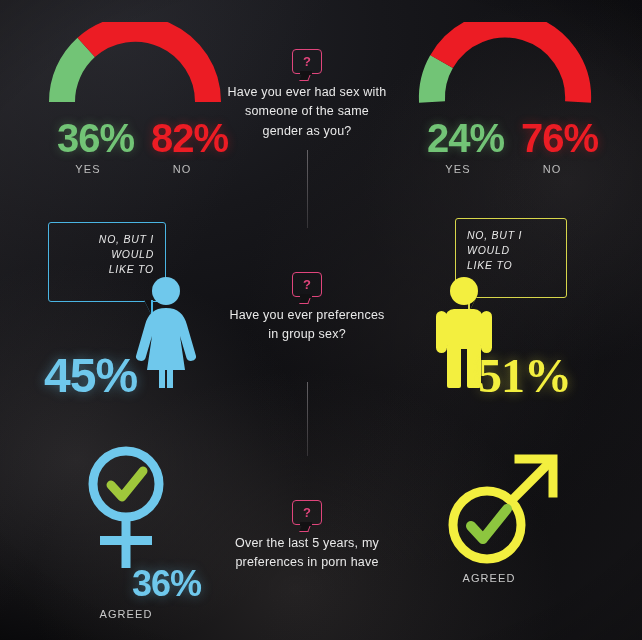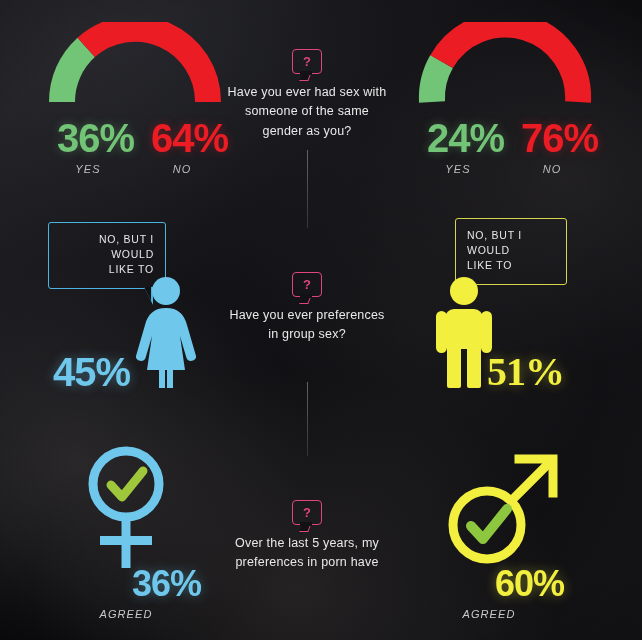--- a/index.html
+++ b/index.html
@@ -41,21 +41,20 @@
   .pct{
     font-weight:bold;
     letter-spacing:-1px;
     line-height:1;
     text-align:right;
   }
   .sub{
     font-size:11px;
     letter-spacing:1.1px;
     color:#c9c9c9;
-    font-style:italic;
   }
 
   
   .gauge-block{position:absolute;}
   .gauge-figs{
     position:relative;
     display:flex;
     justify-content:space-between;
     margin-top:4px;
   }
@@ -115,21 +114,22 @@
     position:absolute;
     width:1px;
     background:linear-gradient(to bottom, rgba(150,146,150,.62), rgba(120,116,120,.30));
   }
 
   
   .speech{
     position:absolute;
     box-sizing:border-box;
     border-radius:3px;
-    padding:9px 11px 10px 11px;
+    padding:9px 11px 23px 11px;
+    font-style:italic;
   }
   .speech .stext{
     font-size:10.5px;
     letter-spacing:.75px;
     line-height:1.45;
     color:#e7e7e7;
   }
   .speech.blue{border:1.6px solid #4ab5e3;}
   .speech.blue .stext{text-align:right;}
   .speech.yellow{border:1.6px solid #d7d64a;}
@@ -163,24 +163,23 @@
     width:0;height:0;
     border-right:7px solid transparent;
     border-top:14px solid #121113;
   }
 
   
   .person{position:absolute;}
   .big-pct{
     position:absolute;
     font-weight:bold;
-    font-size:40px;
+    font-size:48px;
     line-height:1;
     letter-spacing:-1px;
-    margin-left:9px;
   }
   .big-pct.blue{color:#6fc8ec;text-shadow:0 0 12px rgba(111,200,236,.4);}
   .big-pct.yellow{color:#f3ef3f;text-shadow:0 0 12px rgba(243,239,63,.4);}
 
   
   .symbol{position:absolute;}
   .bot-pct{
     position:absolute;
     text-align:center;
     width:150px;
@@ -205,21 +204,21 @@
     <svg width="186" height="88" viewBox="0 0 186 88">
       <path d="M 20 80 A 73 73 0 0 1 44.2 25.4" fill="none" stroke="#72c476" stroke-width="26"></path>
       <path d="M 44.2 25.4 A 73 73 0 0 1 166 80" fill="none" stroke="#ec1c24" stroke-width="26"></path>
     </svg>
     <div class="gauge-figs">
       <div class="gfig yes">
         <div class="pct">36%</div>
         <div class="sub">YES</div>
       </div>
       <div class="gfig no">
-        <div class="pct">64%</div>
+        <div class="pct">82%</div>
         <div class="sub">NO</div>
       </div>
     </div>
   </div>
 
   <div class="gauge-block" style="left:412px;top:22px;width:186px;">
     <svg width="186" height="88" viewBox="0 0 186 88">
       <path d="M 20 80 A 73 73 0 0 1 29.6 39.6" fill="none" stroke="#72c476" stroke-width="26"></path>
       <path d="M 29.6 39.6 A 73 73 0 0 1 166 80" fill="none" stroke="#ec1c24" stroke-width="26"></path>
     </svg>
@@ -323,21 +322,20 @@
 
   <div class="symbol" style="left:437px;top:443px;">
     <svg width="130" height="132" viewBox="0 0 130 132">
       <circle cx="50" cy="82" r="34" fill="none" stroke="#f3ef3f" stroke-width="9"></circle>
       <line x1="74" y1="58" x2="113" y2="19" stroke="#f3ef3f" stroke-width="9"></line>
       <polyline points="82,16 116,16 116,50" fill="none" stroke="#f3ef3f" stroke-width="9" stroke-linecap="square" stroke-linejoin="miter"></polyline>
       <path d="M34 83 L46 96 L70 66" fill="none" stroke="#8dc63f" stroke-width="10" stroke-linecap="round" stroke-linejoin="round"></path>
     </svg>
   </div>
   <div class="bot-pct yellow" style="left:414px;top:566px;">
-    <div class="pct">60%</div>
     <div class="sub">AGREED</div>
   </div>
 
   <div class="qblock" style="left:214px;top:500px;">
     <div class="qbubble">
       <div class="box">?</div>
       <div class="tail"></div>
       <div class="tail-mask"></div>
     </div>
     <div class="qtext">

